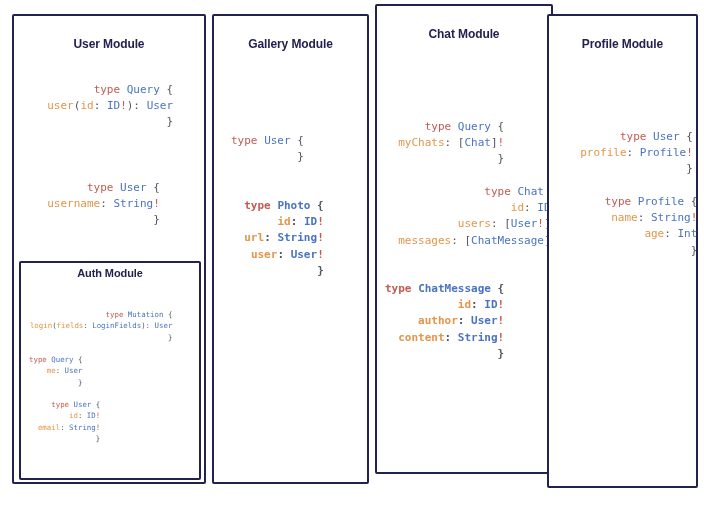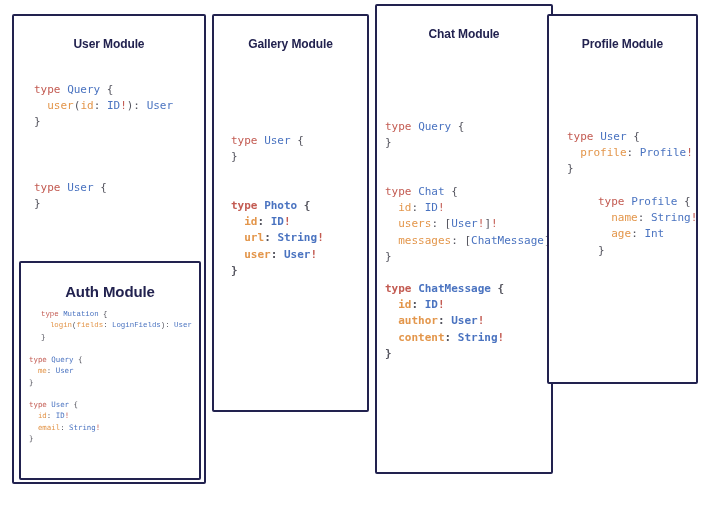--- a/index.html
+++ b/index.html
@@ -40,61 +40,62 @@
     color: #22224f;
     font-family: "Liberation Sans", sans-serif;
   }
 
   .code {
     font-family: "DejaVu Sans Mono", "Liberation Mono", monospace;
     font-size: 11px;
     line-height: 16.2px;
     white-space: pre;
     color: #4a4a55;
+    text-align: right;
   }
 
   .code-small {
     font-size: 7.4px;
     line-height: 11.4px;
   }
 
   
   .k  { color: #c35b52; }  
   .t  { color: #4a73c0; }  
   .f  { color: #e3964b; }  
   .p  { color: #55555f; }  
 
   
   #mod-user    { left: 12px;  top: 14px;  width: 194px; height: 470px; }
-  #mod-gallery { left: 212px; top: 14px;  width: 157px; height: 398px; }
+  #mod-gallery { left: 212px; top: 14px;  width: 157px; height: 470px; }
   #mod-chat    { left: 375px; top: 4px;  width: 178px; height: 470px; }
-  #mod-profile { left: 547px; top: 14px;  width: 151px; height: 370px; }
+  #mod-profile { left: 547px; top: 14px;  width: 151px; height: 474px; }
 
   
   #mod-auth {
     left: 5px;
     top: 245px;
     width: 182px;
     height: 219px;
   }
 
   .title-user    { margin-top: 21px; }
   .title-gallery { margin-top: 21px; }
   .title-chat    { margin-top: 21px; }
   .title-profile { margin-top: 21px; }
-  .title-auth    { margin-top: 20px; font-size: 15px; }
+  .title-auth    { margin-top: 4px; font-size: 11px; }
 
   .block { position: absolute; }
 
   
   #user-b1 { left: 20px; top: 66px; }
   #user-b2 { left: 20px; top: 164px; }
 
   
-  #auth-b1 { left: 20px;  top: 46px; font-family: Liberation Mono, monospace; }
+  #auth-b1 { left: 0;  top: 46px; }
   #auth-b2 { left: 8px;  top: 91px; }
   #auth-b3 { left: 8px;  top: 136px; }
 
   
   #gal-b1 { left: 17px; top: 117px; }
   #gal-b2 { left: 17px; top: 182px; font-weight: bold; }
 
   
   #chat-b1 { left: 8px;  top: 113px; }
   #chat-b2 { left: 8px;  top: 178px; }
@@ -107,21 +108,21 @@
 </head>
 <body>
 
 <div class="board">
 
   <div class="module" id="mod-user">
     <div class="module-title title-user">User Module</div>
 
     <div class="block code" id="user-b1"><div><span class="k">type </span><span class="t">Query</span><span class="p"> {</span></div><div><span class="p">  </span><span class="f">user</span><span class="p">(</span><span class="f">id</span><span class="p">: </span><span class="t">ID</span><span class="k">!</span><span class="p">): </span><span class="t">User</span></div><div><span class="p">}</span></div></div>
 
-    <div class="block code" id="user-b2"><div><span class="k">type </span><span class="t">User</span><span class="p"> {</span></div><div><span class="p">}</span></div></div>
+    <div class="block code" id="user-b2"><div><span class="k">type </span><span class="t">User</span><span class="p"> {</span></div><div><span class="p">  </span><span class="f">username</span><span class="p">: </span><span class="t">String</span><span class="k">!</span></div><div><span class="p">}</span></div></div>
 
     <div class="module" id="mod-auth">
       <div class="module-title title-auth">Auth Module</div>
 
       <div class="block code code-small" id="auth-b1"><div><span class="k">type </span><span class="t">Mutation</span><span class="p"> {</span></div><div><span class="p">  </span><span class="f">login</span><span class="p">(</span><span class="f">fields</span><span class="p">: </span><span class="t">LoginFields</span><span class="p">): </span><span class="t">User</span></div><div><span class="p">}</span></div></div>
 
       <div class="block code code-small" id="auth-b2"><div><span class="k">type </span><span class="t">Query</span><span class="p"> {</span></div><div><span class="p">  </span><span class="f">me</span><span class="p">: </span><span class="t">User</span></div><div><span class="p">}</span></div></div>
 
       <div class="block code code-small" id="auth-b3"><div><span class="k">type </span><span class="t">User</span><span class="p"> {</span></div><div><span class="p">  </span><span class="f">id</span><span class="p">: </span><span class="t">ID</span><span class="k">!</span></div><div><span class="p">  </span><span class="f">email</span><span class="p">: </span><span class="t">String</span><span class="k">!</span></div><div><span class="p">}</span></div></div>
     </div>
@@ -131,21 +132,21 @@
     <div class="module-title title-gallery">Gallery Module</div>
 
     <div class="block code" id="gal-b1"><div><span class="k">type </span><span class="t">User</span><span class="p"> {</span></div><div><span class="p">}</span></div></div>
 
     <div class="block code" id="gal-b2"><div><span class="k">type </span><span class="t">Photo</span><span class="p"> {</span></div><div><span class="p">  </span><span class="f">id</span><span class="p">: </span><span class="t">ID</span><span class="k">!</span></div><div><span class="p">  </span><span class="f">url</span><span class="p">: </span><span class="t">String</span><span class="k">!</span></div><div><span class="p">  </span><span class="f">user</span><span class="p">: </span><span class="t">User</span><span class="k">!</span></div><div><span class="p">}</span></div></div>
   </div>
 
   <div class="module" id="mod-chat">
     <div class="module-title title-chat">Chat Module</div>
 
-    <div class="block code" id="chat-b1"><div><span class="k">type </span><span class="t">Query</span><span class="p"> {</span></div><div><span class="p">}</span></div></div>
+    <div class="block code" id="chat-b1"><div><span class="k">type </span><span class="t">Query</span><span class="p"> {</span></div><div><span class="p">  </span><span class="f">myChats</span><span class="p">: [</span><span class="t">Chat</span><span class="p">]</span><span class="k">!</span></div><div><span class="p">}</span></div></div>
 
     <div class="block code" id="chat-b2"><div><span class="k">type </span><span class="t">Chat</span><span class="p"> {</span></div><div><span class="p">  </span><span class="f">id</span><span class="p">: </span><span class="t">ID</span><span class="k">!</span></div><div><span class="p">  </span><span class="f">users</span><span class="p">: [</span><span class="t">User</span><span class="k">!</span><span class="p">]</span><span class="k">!</span></div><div><span class="p">  </span><span class="f">messages</span><span class="p">: [</span><span class="t">ChatMessage</span><span class="p">]</span><span class="k">!</span></div><div><span class="p">}</span></div></div>
 
     <div class="block code" id="chat-b3"><div><span class="k">type </span><span class="t">ChatMessage</span><span class="p"> {</span></div><div><span class="p">  </span><span class="f">id</span><span class="p">: </span><span class="t">ID</span><span class="k">!</span></div><div><span class="p">  </span><span class="f">author</span><span class="p">: </span><span class="t">User</span><span class="k">!</span></div><div><span class="p">  </span><span class="f">content</span><span class="p">: </span><span class="t">String</span><span class="k">!</span></div><div><span class="p">}</span></div></div>
   </div>
 
   <div class="module" id="mod-profile">
     <div class="module-title title-profile">Profile Module</div>
 
     <div class="block code" id="prof-b1"><div><span class="k">type </span><span class="t">User</span><span class="p"> {</span></div><div><span class="p">  </span><span class="f">profile</span><span class="p">: </span><span class="t">Profile</span><span class="k">!</span></div><div><span class="p">}</span></div></div>

